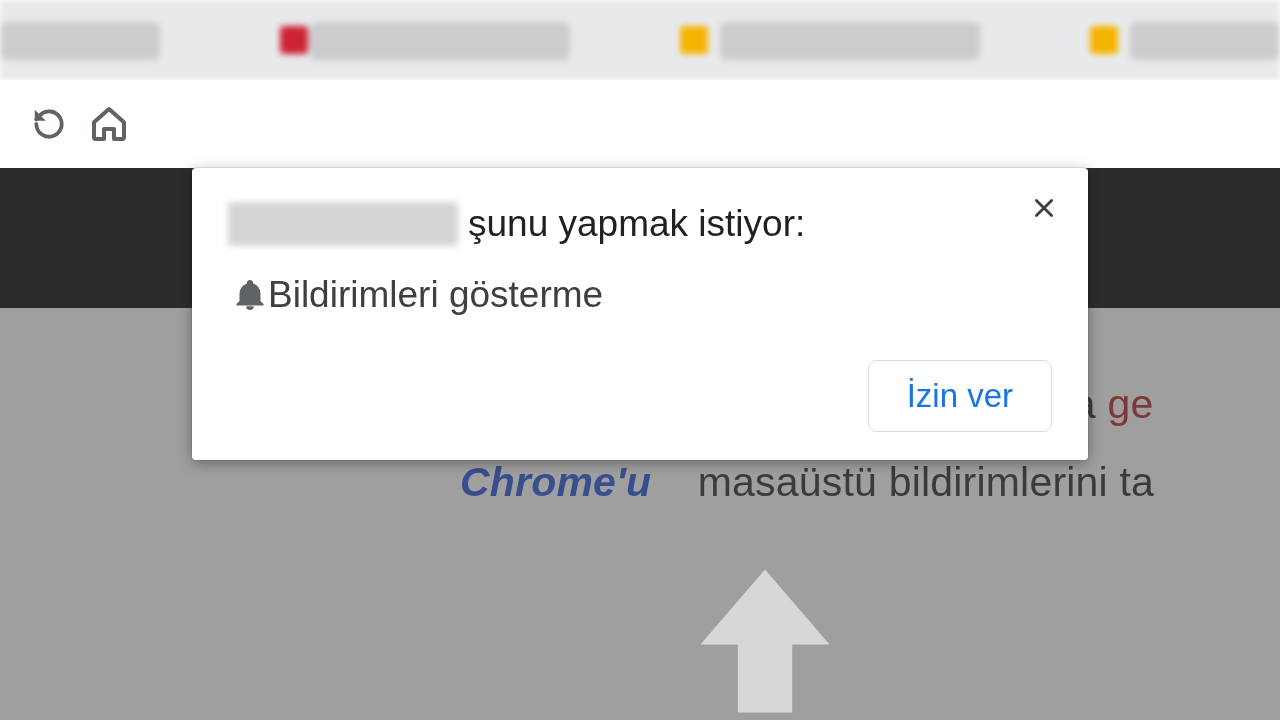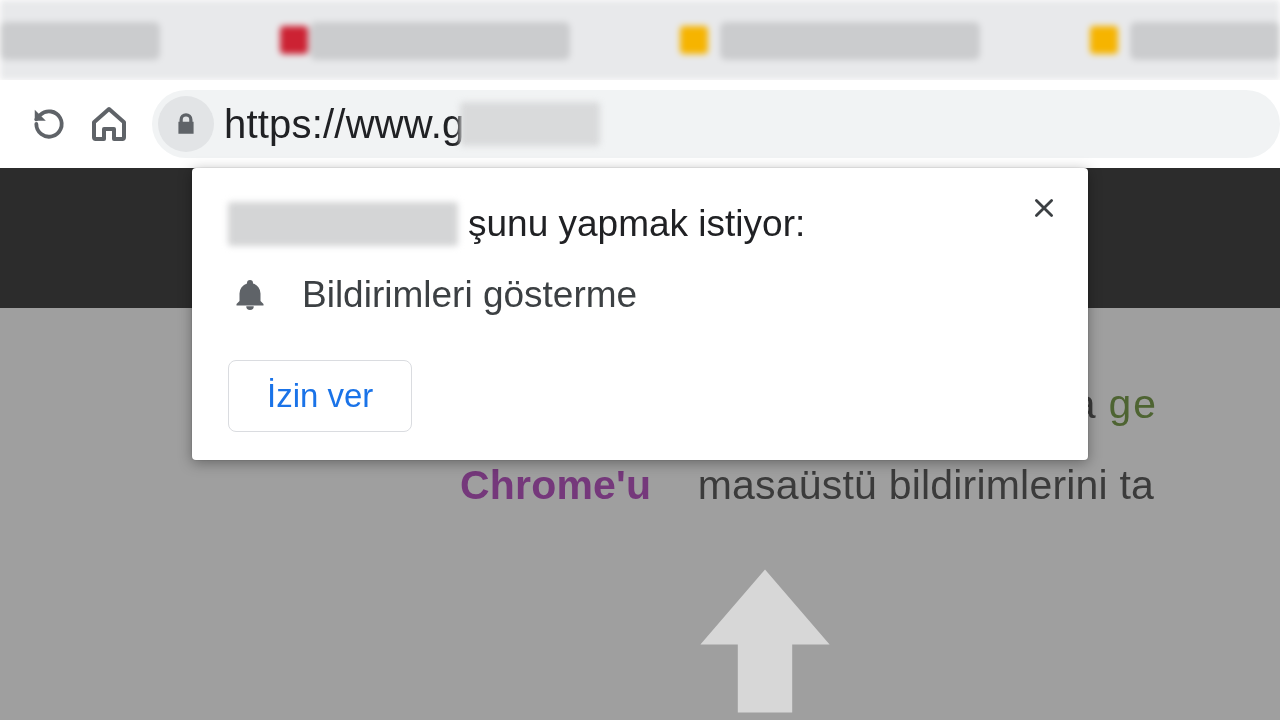--- a/index.html
+++ b/index.html
@@ -91,22 +91,22 @@
     position: absolute;
     left: 460px;
     top: 62px;
     right: 0;
     font-size: 41px;
     line-height: 1.9;
     color: #222;
     letter-spacing: 0.2px;
     font-weight: 400;
   }
-  .article .link { color: #4d7c0f; font-family: Liberation Mono, monospace; }
-  .article .bold { font-weight: 700; color:#a21caf; }
+  .article .link { color: #b91c1c; }
+  .article .bold { font-weight: 700; color:#1d4ed8;font-style:italic; }
   .dim-overlay {
     position: absolute; inset: 0;
     background: rgba(80,80,80,0.55);
     pointer-events: none;
   }
 
   
   .big-arrow {
     position: absolute;
     left: 680px;
@@ -147,31 +147,30 @@
   .popup .domain-blur {
     display:inline-block;
     height: 44px;
     background:#d4d5d6;
     border-radius:3px;
     filter: blur(3px);
   }
   .popup .perm-row {
     display: flex;
     align-items: center;
-    gap: 34px;
     margin-left: 4px;
     margin-bottom: 44px;
   }
   .popup .perm-row .perm-text {
     font-size: 37px;
     color: #3c4043;
   }
   .popup .actions {
     display: flex;
-    justify-content: flex-start;
+    justify-content: flex-end;
     gap: 22px;
   }
   .popup .actions button {
     font-size: 33px;
     padding: 16px 38px;
     background: #fff;
     color: #1a73e8;
     border: 1px solid #dadce0;
     border-radius: 8px;
     cursor: pointer;
@@ -197,29 +196,20 @@
   <div class="icon-btn">
     <svg width="38" height="38" viewBox="0 0 24 24">
       <path fill="none" stroke="#5f6368" stroke-width="2.4" stroke-linecap="round" d="M4 12a8 8 0 1 0 2.5-5.8L4 9"></path>
       <path fill="#5f6368" d="M3 3v7h7z"></path>
     </svg>
   </div>
   <div class="icon-btn" style="margin-left:10px;">
     <svg width="40" height="40" viewBox="0 0 24 24">
       <path fill="none" stroke="#5f6368" stroke-width="2.4" stroke-linejoin="round" d="M3 11 12 3l9 8v9a1 1 0 0 1-1 1h-5v-6H9v6H4a1 1 0 0 1-1-1z"></path>
     </svg>
-  </div>
-  <div class="addr">
-    <div class="lock-chip">
-      <svg width="26" height="26" viewBox="0 0 24 24">
-        <path fill="#5f6368" d="M6 10V8a6 6 0 1 1 12 0v2h1v11H5V10zm3 0h6V8a3 3 0 1 0-6 0z"></path>
-      </svg>
-    </div>
-    <span class="url-text">https://www.g</span>
-    <span class="url-blur"></span>
   </div>
 </div>
 
 <div class="page">
   <div class="page-inner">
     <div class="blackbar"></div>
     <div class="article">
       <div style="position:relative; top:0px;">
         <span>kkında hızlıca</span>
       </div>

